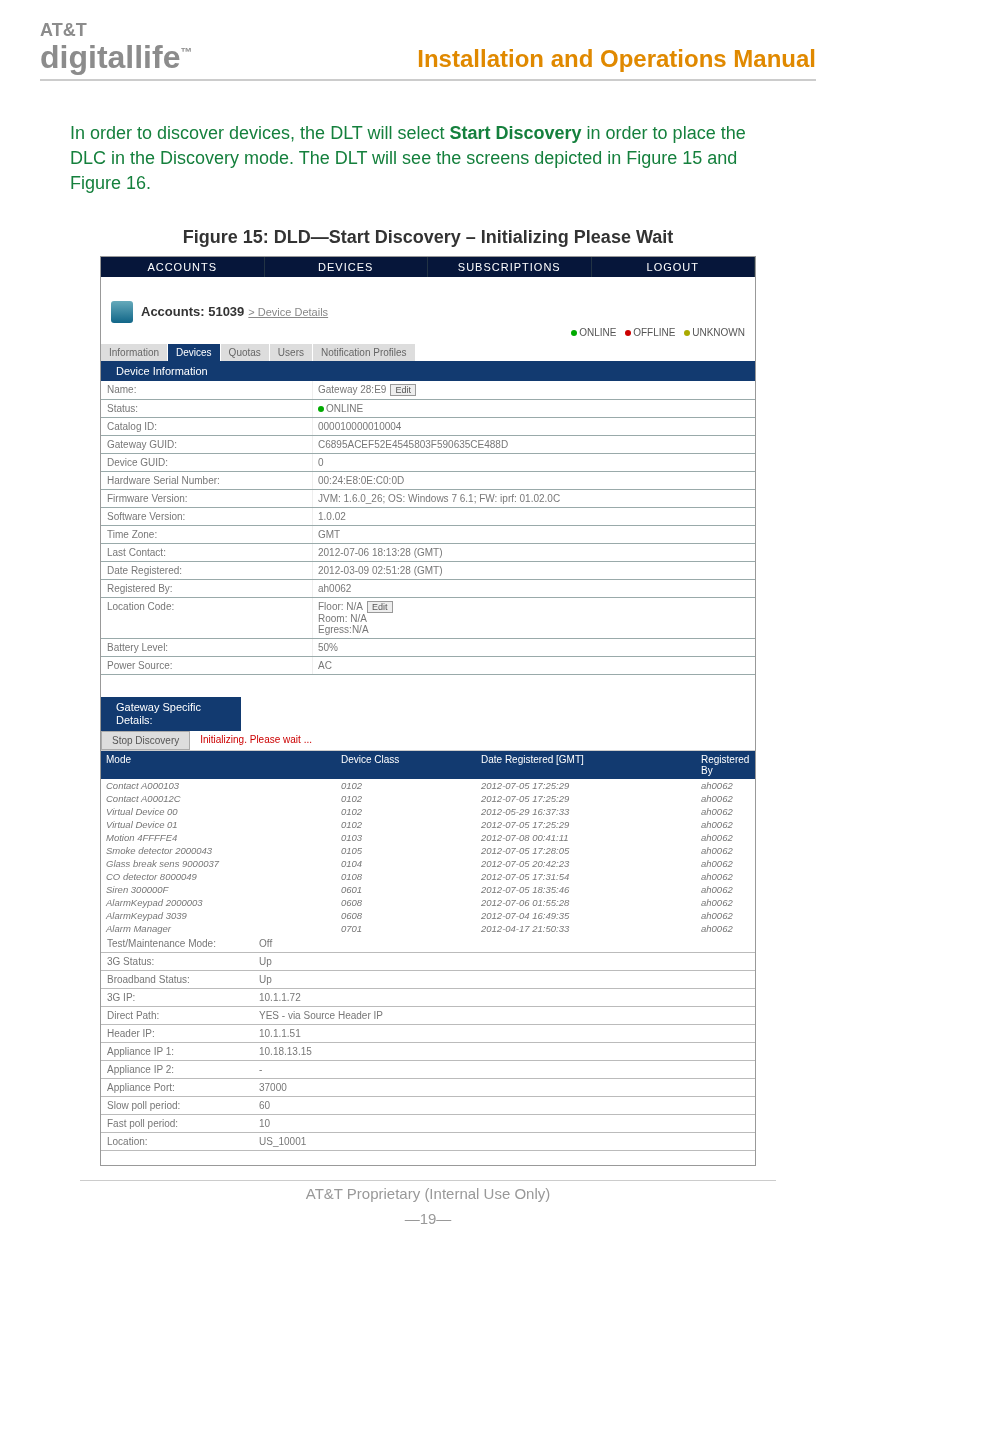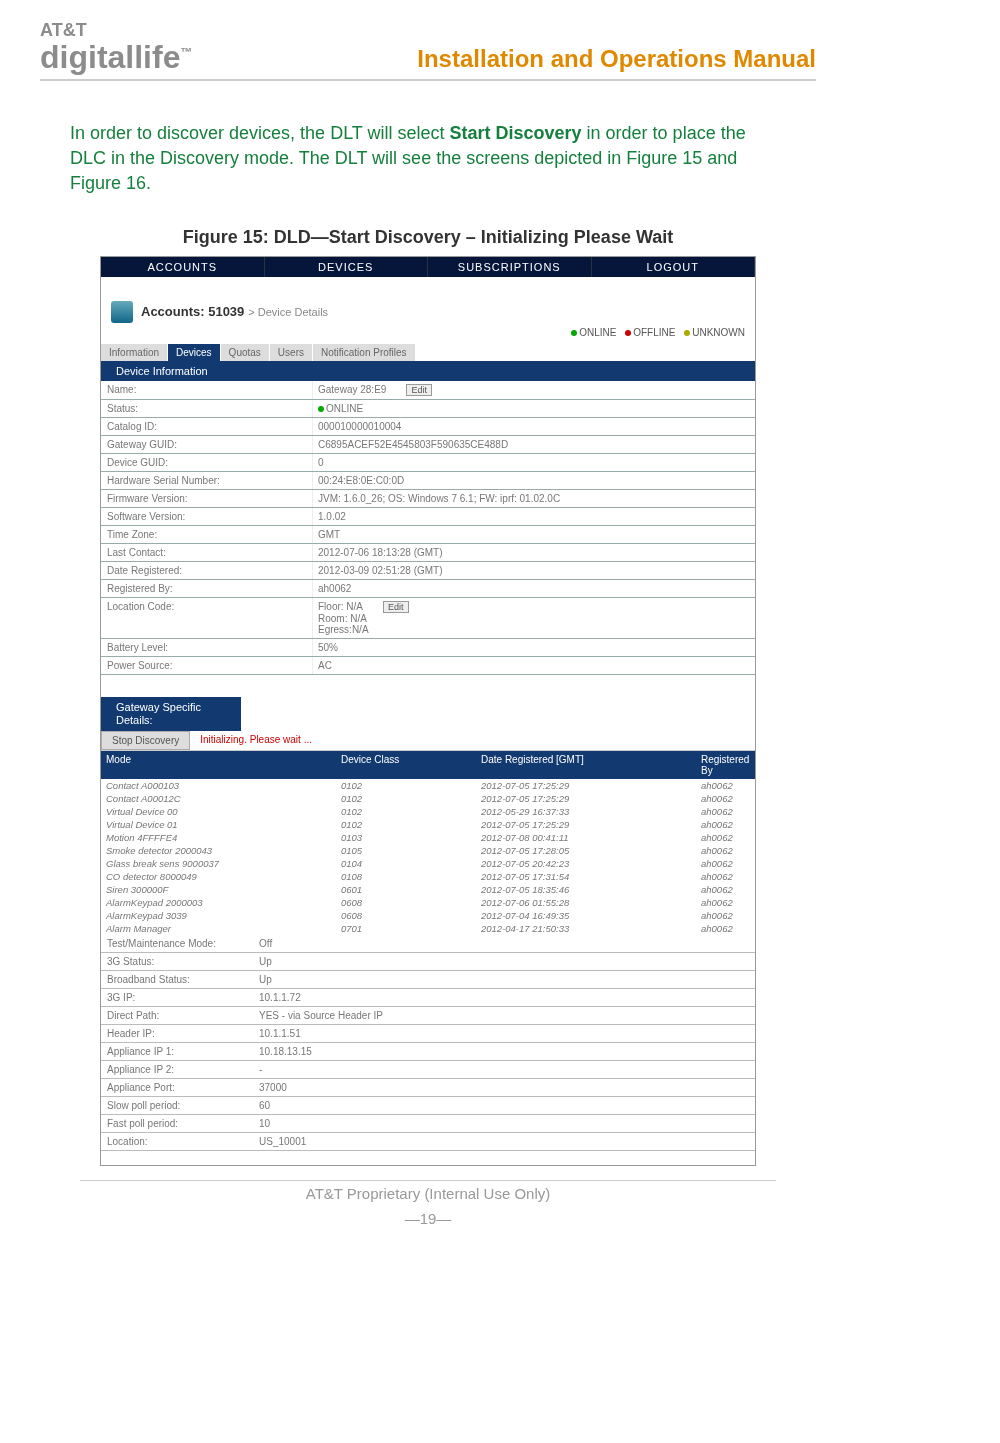--- a/index.html
+++ b/index.html
@@ -21,31 +21,31 @@
 .logo-dl sup { font-size:12px;}
 .doc-title { color:#e08900; font-weight:bold; font-size:24px;}
 .body-text { margin:40px 30px 30px 30px; font-size:18px; line-height:1.4; color:#15803d;}
 .figure-caption { text-align:center; font-weight:bold; font-size:18px; color:#333; margin:10px 0 8px;}
 .shot { margin:0 60px; border:1px solid #999;}
 .nav-dark { background:#06163a; color:#fff; display:flex; }
 .nav-dark div{ flex:1; text-align:center; font-size:11px; padding:4px 0; letter-spacing:1px; border-right:1px solid #234;}
 .subhdr { display:flex; align-items:center; padding:6px 10px 2px 10px;}
 .cube { width:22px; height:22px; background:linear-gradient(#6ab,#168); border-radius:3px; margin-right:8px;}
 .acct-big { font-weight:bold; color:#333; font-size:13px;}
-.acct-small{ color:#888; font-size:11px;}
+.acct-small{ color:#888; font-size:11px;text-decoration:underline;}
 .statusrow { text-align:right; font-size:10px; color:#555; padding:2px 10px 6px;}
 .dot{ width:6px;height:6px; display:inline-block; border-radius:50%; margin:0 2px 0 6px; vertical-align:middle;}
 .tabs { display:flex; font-size:10px;}
 .tab{ background:#123a70; color:#fff; padding:3px 8px; border-right:1px solid #fff;}
 .tab.inactive{ background:#ddd; color:#666;}
 .section-bar { background:#123a70; color:#fff; font-size:11px; padding:4px 15px;}
 .row{ display:flex; border-bottom:1px solid #9aa; font-size:10px;}
 .row .lbl{ width:200px; color:#777; padding:3px 5px 3px 6px; border-right:1px solid #eee;}
 .row .val{ flex:1; color:#777; padding:3px 5px;}
-.tinybtn{ display:inline-block; border:1px solid #999; background:#eee; color:#555; font-size:9px; padding:0 4px; margin-left:20px;}
+.tinybtn{ display:inline-block; border:1px solid #999; background:#eee; color:#555; font-size:9px; padding:0 4px; margin-left:4px;}
 .init-row{ display:flex; border-bottom:1px solid #ccc;}
 .stopbtn{ background:#ddd; color:#555; font-size:10px; padding:3px 10px; border:1px solid #aaa;}
 .init-msg{ color:#c00; font-size:10px; padding:3px 10px;}
 .thead{ display:flex; background:#123a70; color:#fff; font-size:10px;}
 .thead div{ padding:3px 5px;}
 .c1{width:225px;} .c2{width:130px;} .c3{width:210px;} .c4{flex:1;}
 .tbody{ font-size:9.5px; color:#777;}
 .trow{ display:flex;}
 .trow div{ padding:1px 5px;font-style:italic;}
 .row2{ display:flex; border-bottom:1px solid #bbb; font-size:10px; color:#777;}

